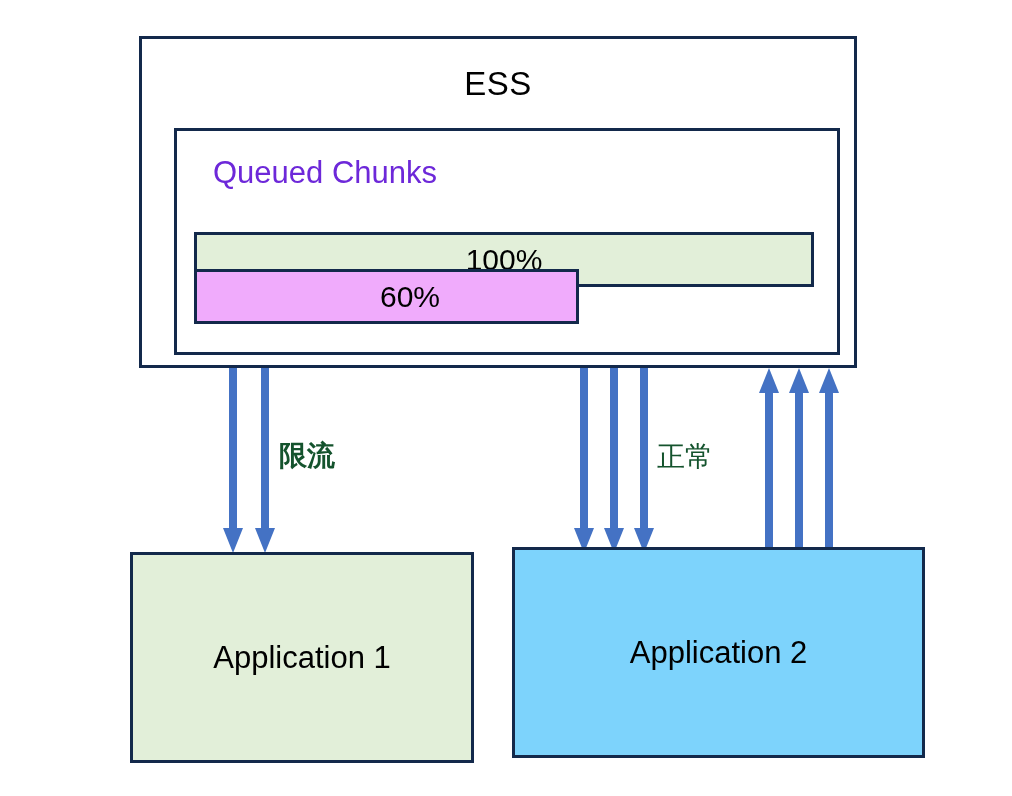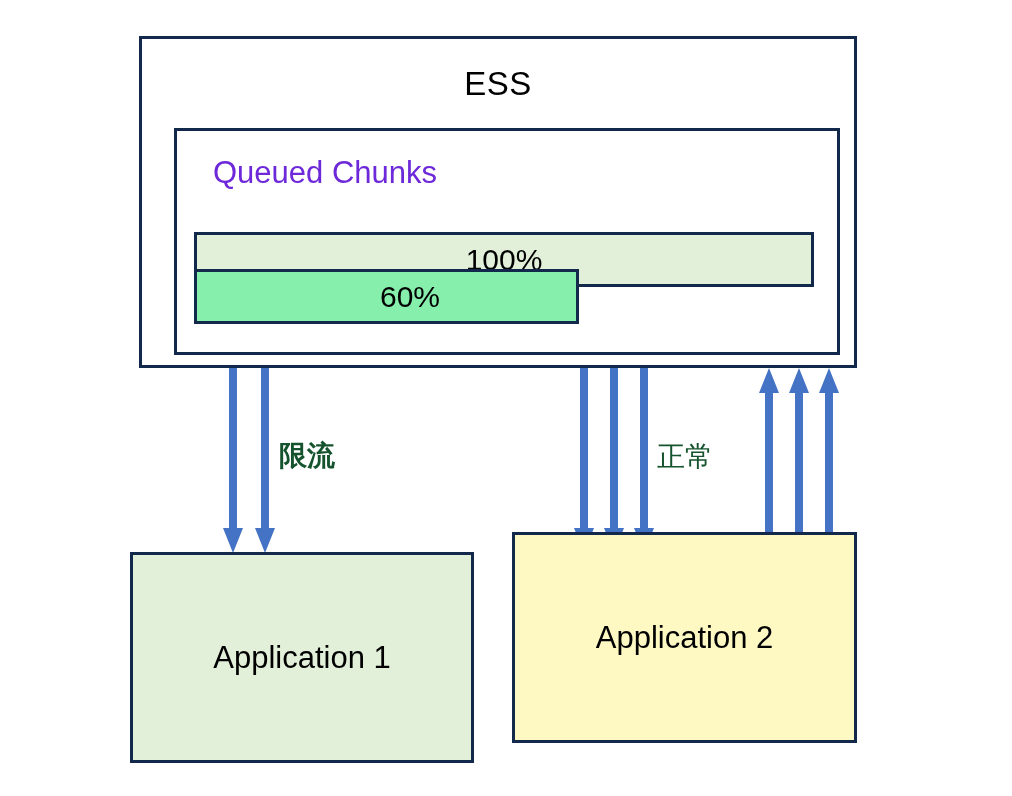--- a/index.html
+++ b/index.html
@@ -78,21 +78,21 @@
     width: 620px;
     height: 55px;
     background: #E2EFD9;
     margin-top: 18px;
   }
   .bar-blue {
     left: 17px;
     top: 138px;
     width: 385px;
     height: 55px;
-    background: #86efac;
+    background: #f0abfc;
     padding-left: 47px;
   }
 
   
   .app-box {
     position: absolute;
     box-sizing: border-box;
     border: 3px solid #13294B;
     display: flex;
     align-items: center;
@@ -102,24 +102,24 @@
   }
   .app-1 {
     left: 130px;
     top: 552px;
     width: 344px;
     height: 211px;
     background: #E2EFD9;
   }
   .app-2 {
     left: 512px;
-    top: 532px;
-    width: 345px;
+    top: 547px;
+    width: 413px;
     height: 211px;
-    background: #fef9c3;
+    background: #7dd3fc;
   }
 
   
   .arrow {
     position: absolute;
   }
   .arrow svg {
     display: block;
     overflow: visible;
   }

